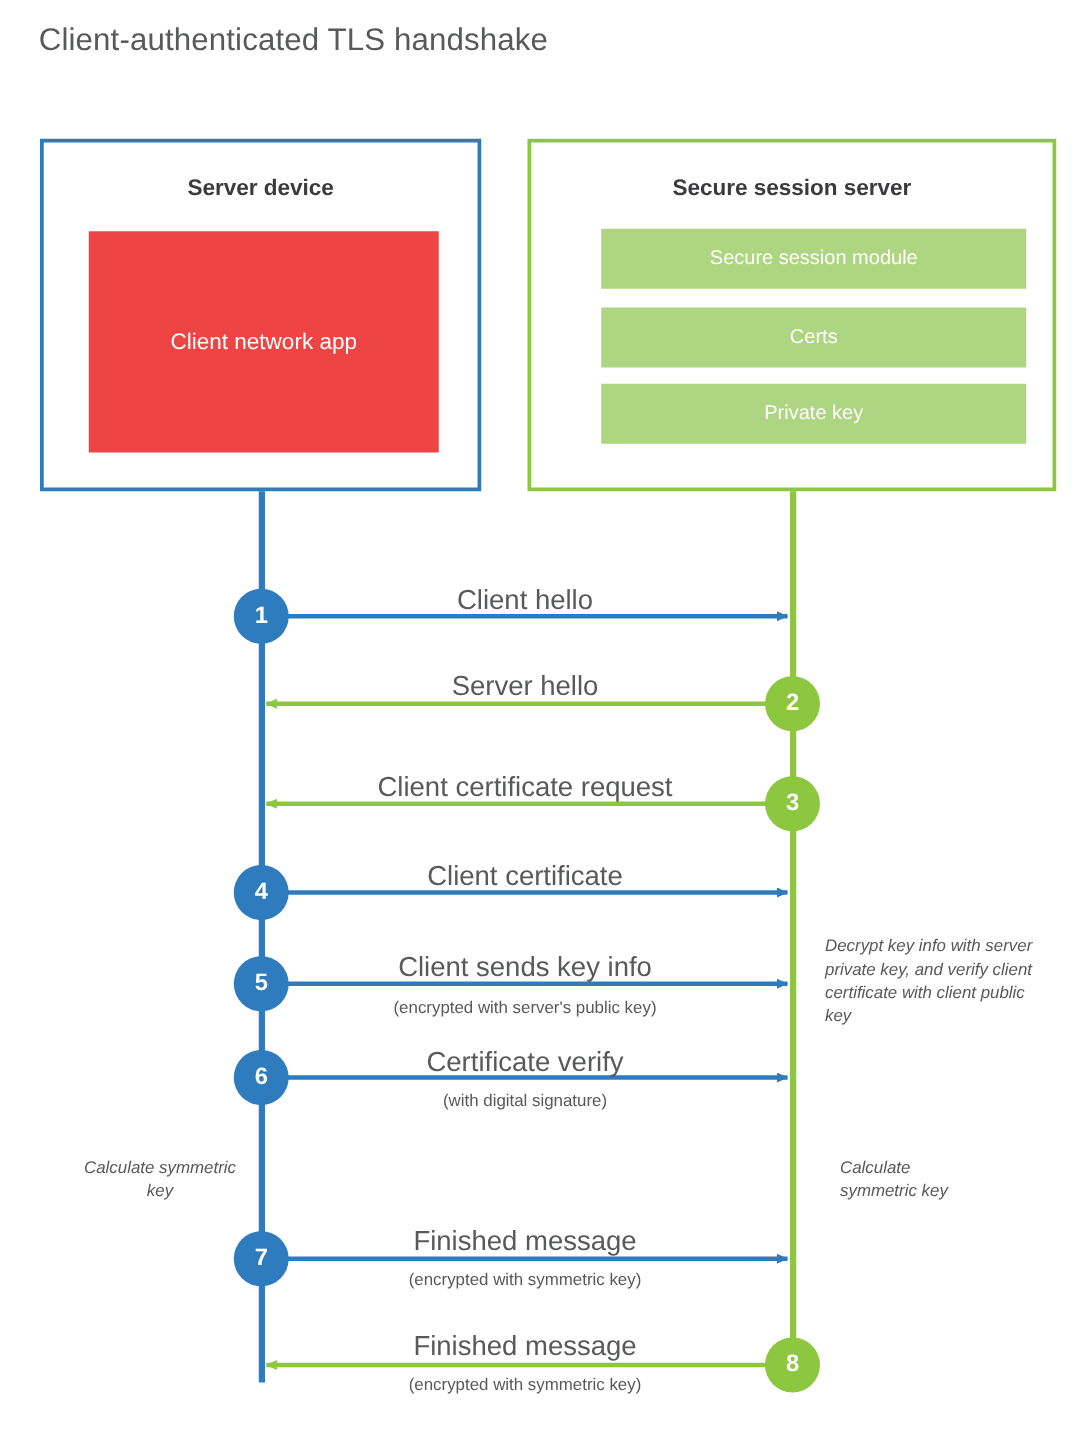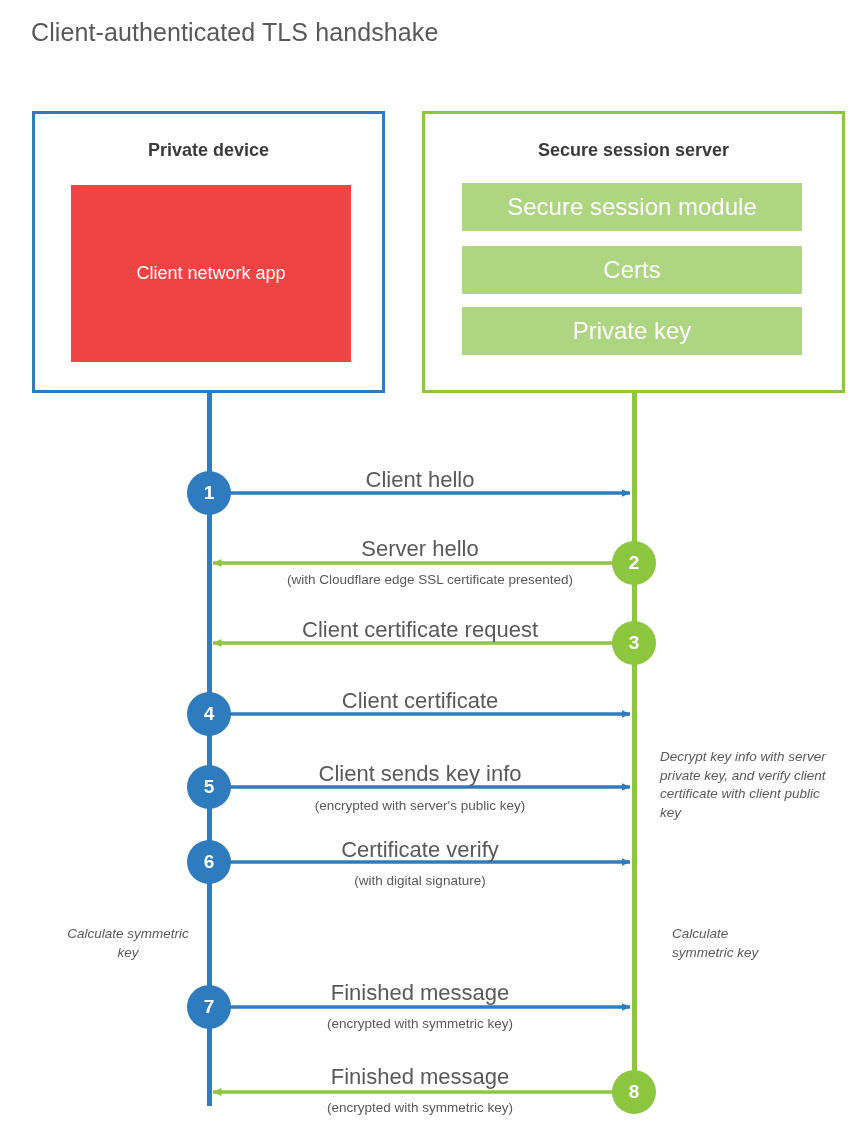--- a/index.html
+++ b/index.html
@@ -78,29 +78,29 @@
     justify-content: center;
     text-align: center;
     color: #ffffff;
     font-size: 18px;
     line-height: 1.35;
     font-weight: 400;
   }
 
   .server-bar {
     position: absolute;
-    left: 37px;
+    left: 56px;
     width: 340px;
     height: 48px;
     background: #aed581;
     display: flex;
     align-items: center;
     justify-content: center;
     color: #ffffff;
-    font-size: 24px;
+    font-size: 16px;
     font-weight: 400;
   }
   .server-bar.b0 { top: 69px; }
   .server-bar.b1 { top: 132px; }
   .server-bar.b2 { top: 193px; text-align: center; }
 
   
   .lifeline {
     position: absolute;
     width: 5px;
@@ -173,21 +173,21 @@
   .side-note.right { text-align: left; }
 </style>
 </head>
 <body>
 
 <div id="diagram-root">
 
   <div class="page-title">Client-authenticated TLS handshake</div>
 
   <div class="actor-box client">
-    <div class="actor-title">Private device</div>
+    <div class="actor-title">Server device</div>
     <div class="client-app-box">Client network app</div>
   </div>
 
   <div class="actor-box server">
     <div class="actor-title">Secure session server</div>
     <div class="server-bar b0">Secure session module</div>
     <div class="server-bar b1">Certs</div>
     <div class="server-bar b2">Private key</div>
   </div>
 
@@ -226,21 +226,20 @@
   <div class="step-circle green" style="left:612px; top:621px;">3</div>
   <div class="step-circle blue" style="left:187px; top:692px;">4</div>
   <div class="step-circle blue" style="left:187px; top:765px;">5</div>
   <div class="step-circle blue" style="left:187px; top:840px;">6</div>
   <div class="step-circle blue" style="left:187px; top:985px;">7</div>
   <div class="step-circle green" style="left:612px; top:1070px;">8</div>
 
   <div class="msg-label" style="left:420px; top:467px;">Client hello</div>
 
   <div class="msg-label" style="left:420px; top:536px;">Server hello</div>
-  <div class="msg-sub" style="left:430px; top:572px;">(with Cloudflare edge SSL certificate presented)</div>
 
   <div class="msg-label" style="left:420px; top:617px;">Client certificate request</div>
 
   <div class="msg-label" style="left:420px; top:688px;">Client certificate</div>
 
   <div class="msg-label" style="left:420px; top:761px;">Client sends key info</div>
   <div class="msg-sub" style="left:420px; top:798px;">(encrypted with server's public key)</div>
 
   <div class="msg-label" style="left:420px; top:837px;">Certificate verify</div>
   <div class="msg-sub" style="left:420px; top:873px;">(with digital signature)</div>

